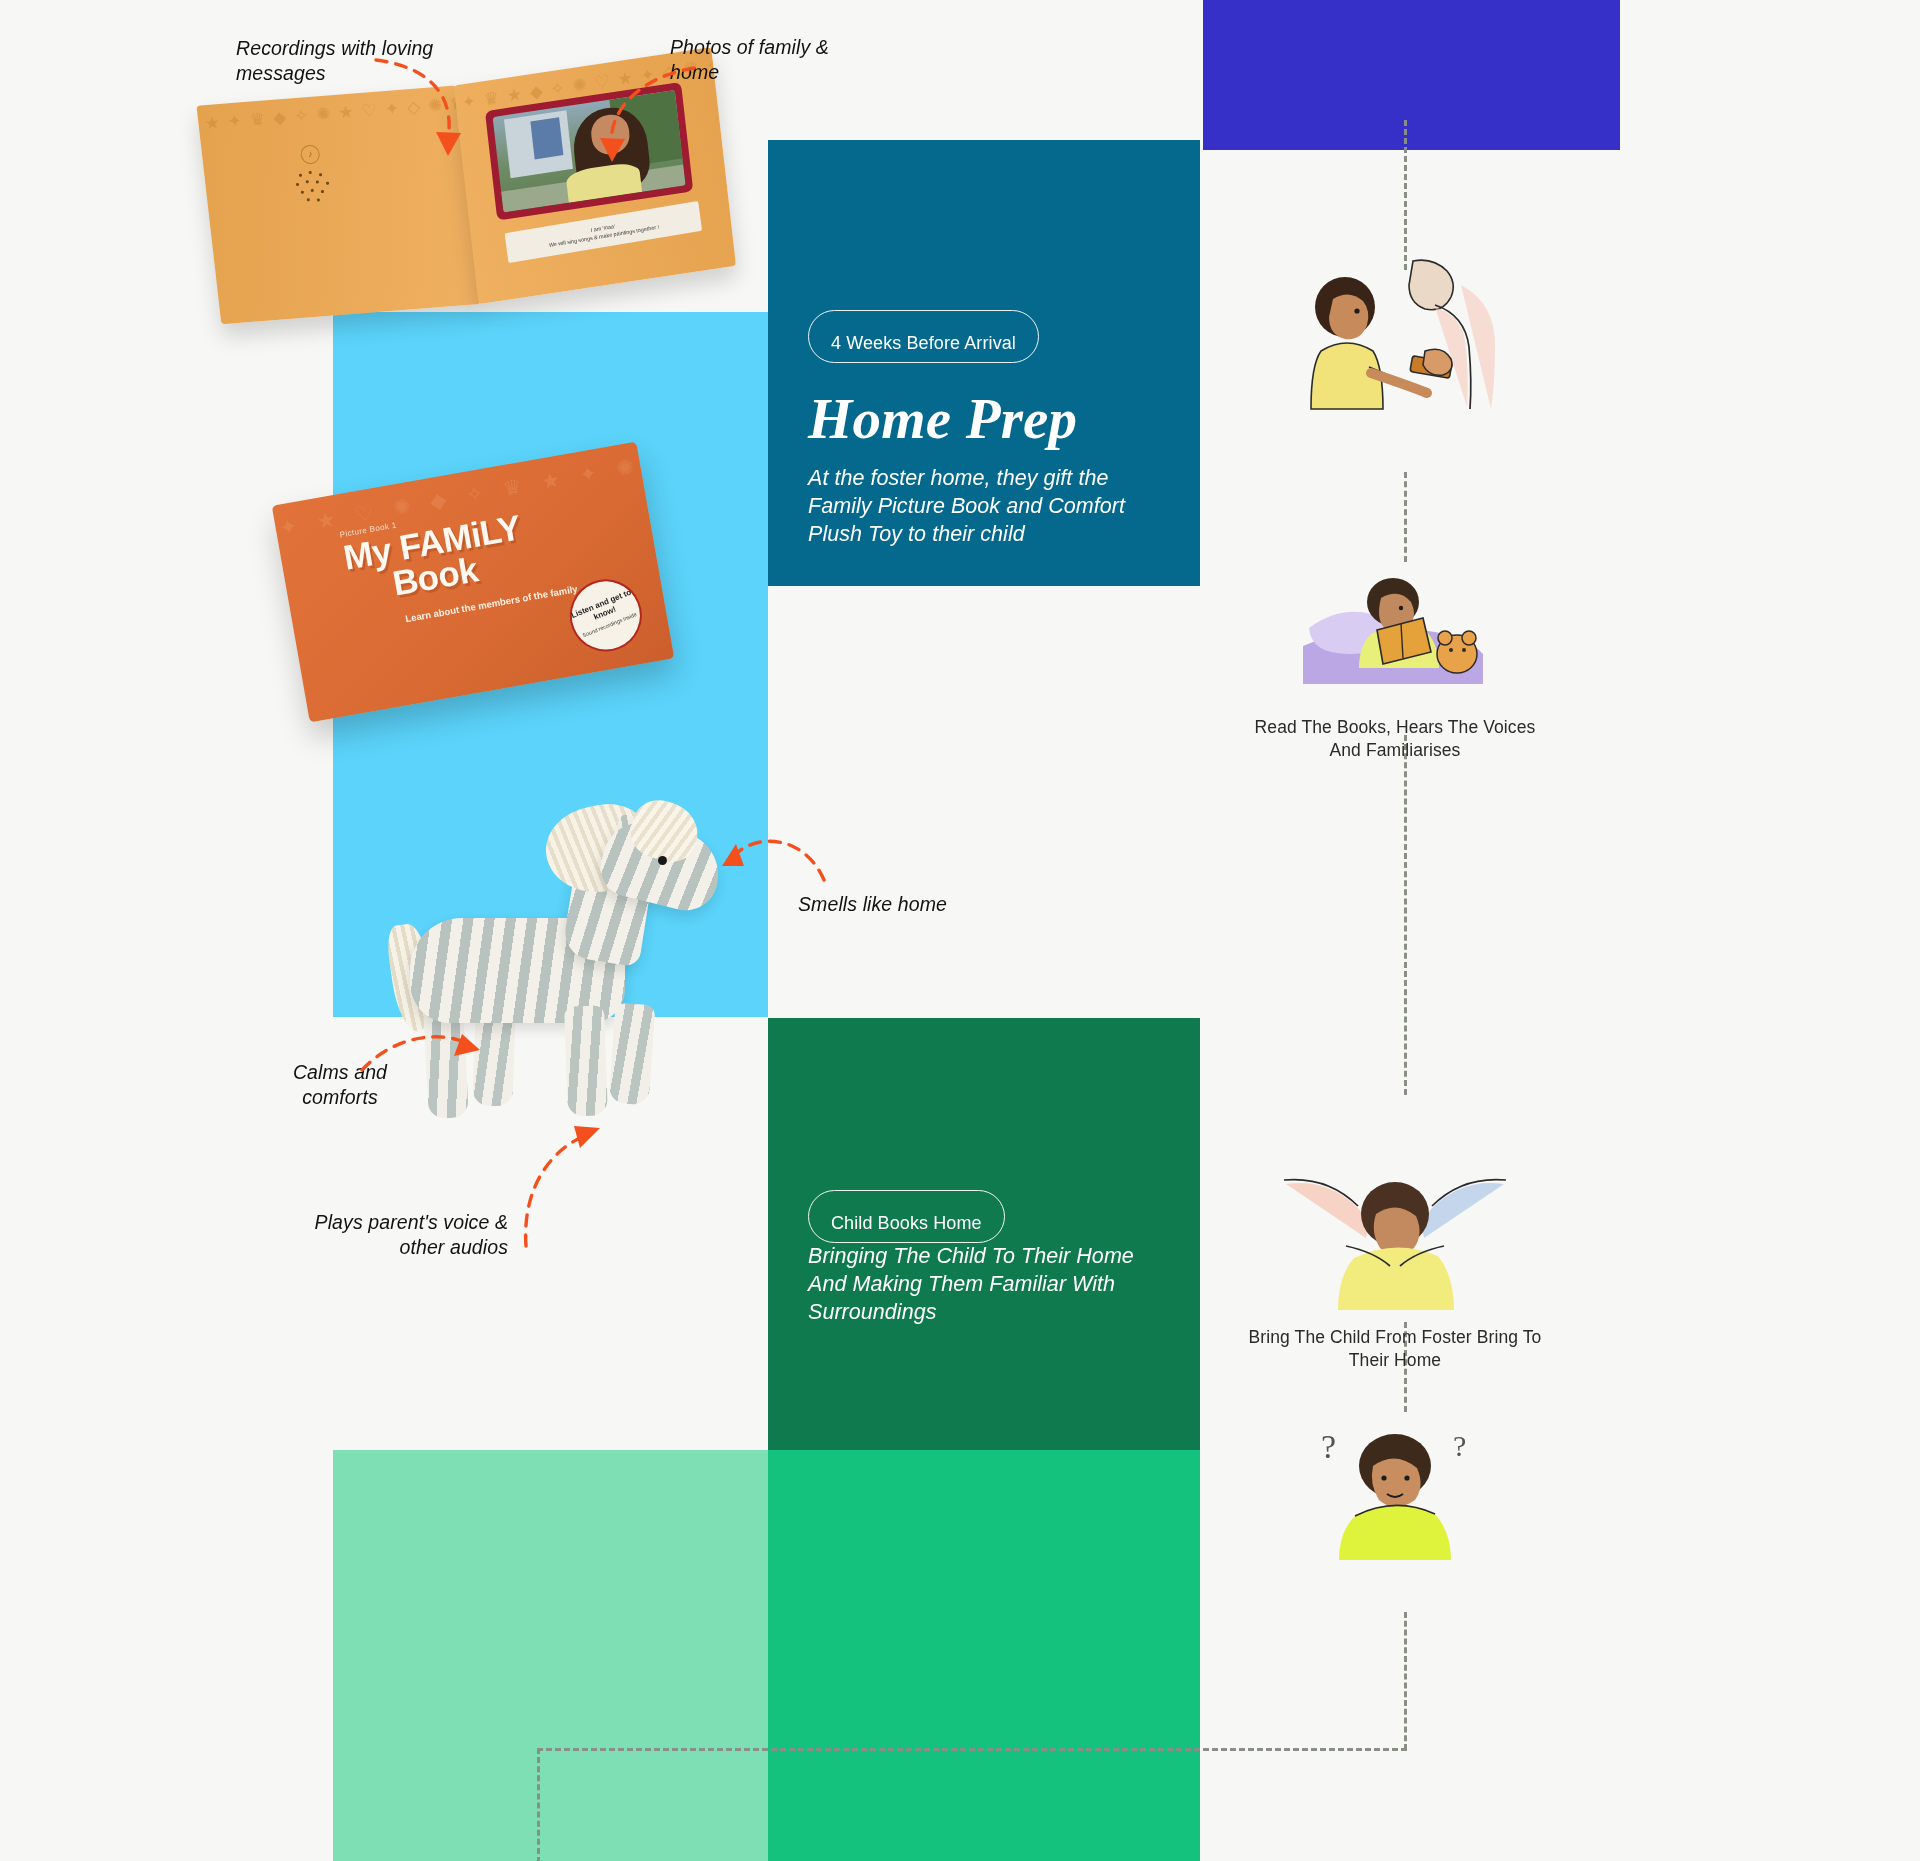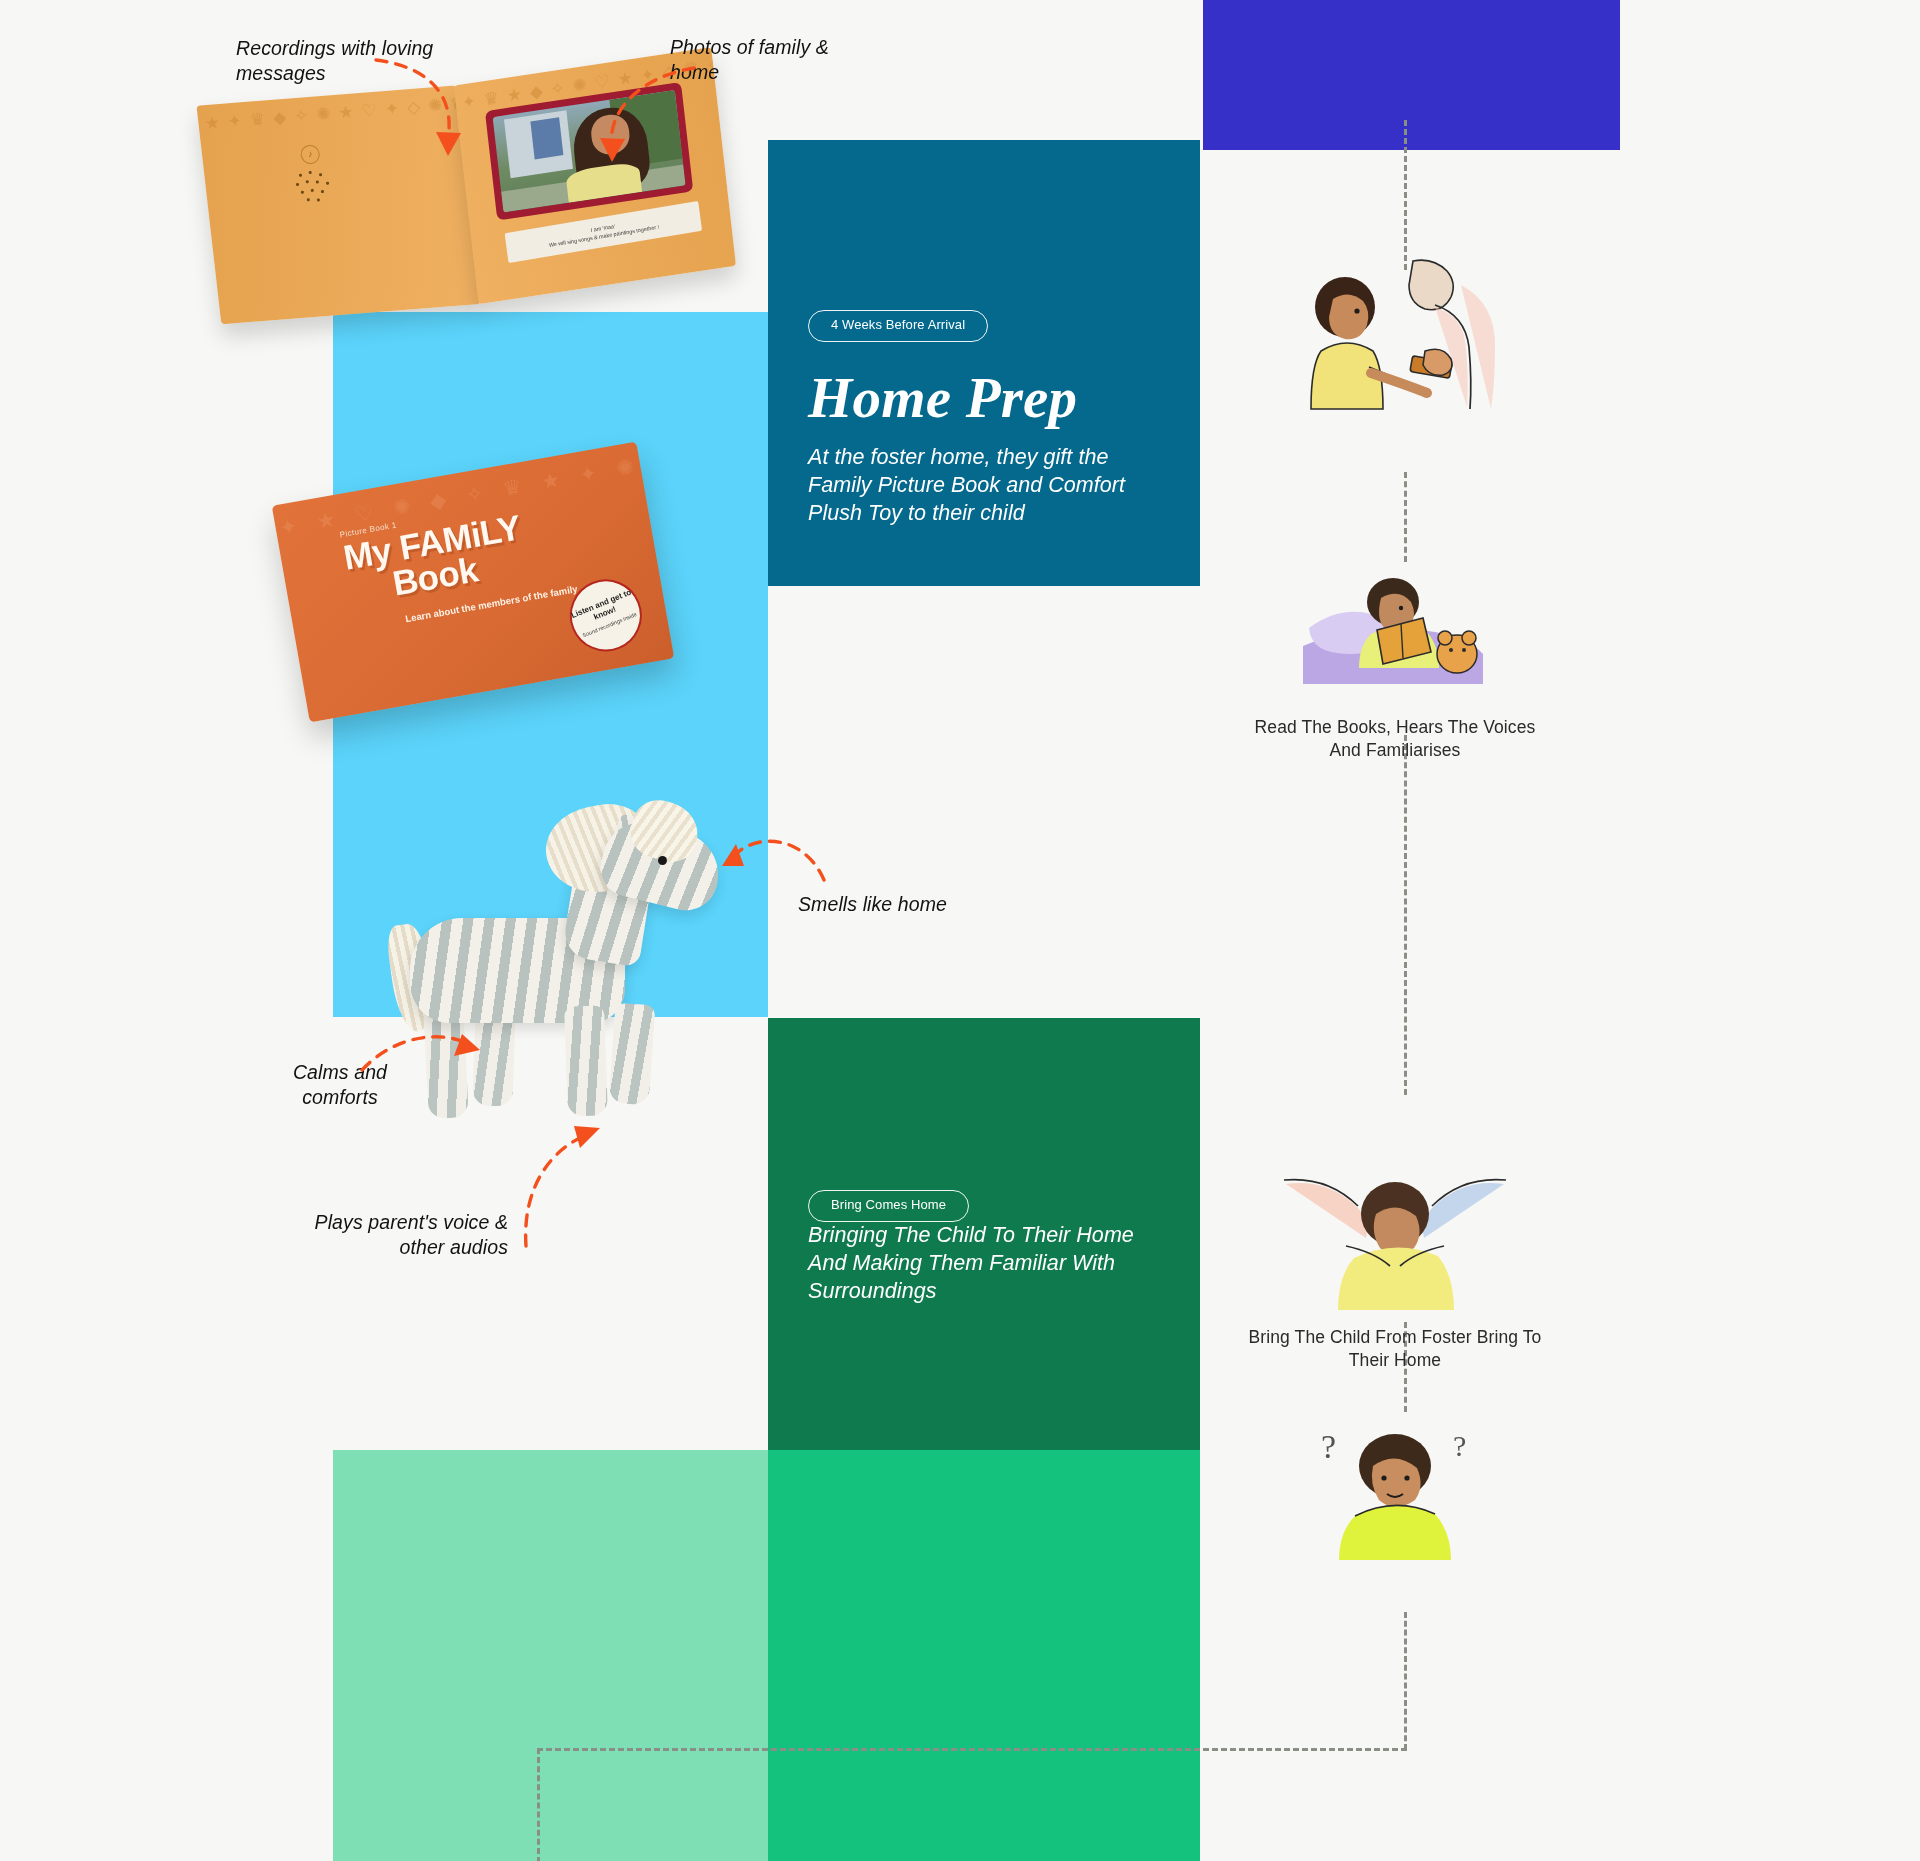--- a/index.html
+++ b/index.html
@@ -20,22 +20,22 @@
   .blk-dgreen {left:768px;  top:1018px;  width:432px;  height:432px;  background:#107A4F;}
   .blk-mint   {left:333px;  top:1450px;  width:435px;  height:420px;  background:#7EDFB4;}
   .blk-green  {left:768px;  top:1450px;  width:432px;  height:420px;  background:#14C27E;}
 
   
   .panel{position:absolute;color:#fff;}
   .panel-home{left:808px;top:310px;width:390px;}
   .panel-new {left:808px;top:1190px;width:390px;}
   .pill{
     display:inline-block;border:1.6px solid rgba(255,255,255,.92);
-    border-radius:999px;padding:7px 22px 10px;
-    font-size:13px;letter-spacing:.1px;line-height:1;
+    border-radius:999px;padding:23px 22px 10px;
+    font-size:18px;letter-spacing:.1px;line-height:1;
     white-space:nowrap;
   }
   .hdr{
     font-family:"Liberation Serif", serif;
     font-style:italic;font-weight:700;
     font-size:57px;line-height:1.05;margin:26px 0 16px;
     letter-spacing:.2px;
   }
   .body-txt{font-size:21.5px;line-height:1.3;letter-spacing:.05px;max-width:350px;font-style:italic;}
   .body-txt.tight{max-width:345px;}
@@ -284,21 +284,21 @@
       <polygon points="92,8 72,28 66,6"></polygon>
   </svg>
 
   <div class="panel panel-home">
     <div class="pill">4 Weeks Before Arrival</div>
     <div class="hdr">Home Prep</div>
     <div class="body-txt">At the foster home, they gift the Family Picture Book and Comfort Plush Toy to their child</div>
   </div>
 
   <div class="panel panel-new">
-    <div class="pill">Bring Comes Home</div>
+    <div class="pill">Child Books Home</div>
     <div class="body-txt tight">Bringing The Child To Their Home And Making Them Familiar With Surroundings</div>
   </div>
 
   <div class="dash-v dv-a"></div>
   <div class="dash-v dv-b"></div>
   <div class="dash-v dv-c"></div>
   <div class="dash-v dv-d"></div>
   <div class="dash-v dv-e"></div>
   <div class="dash-h dh-a"></div>
   <div class="dash-v dv-f"></div>

